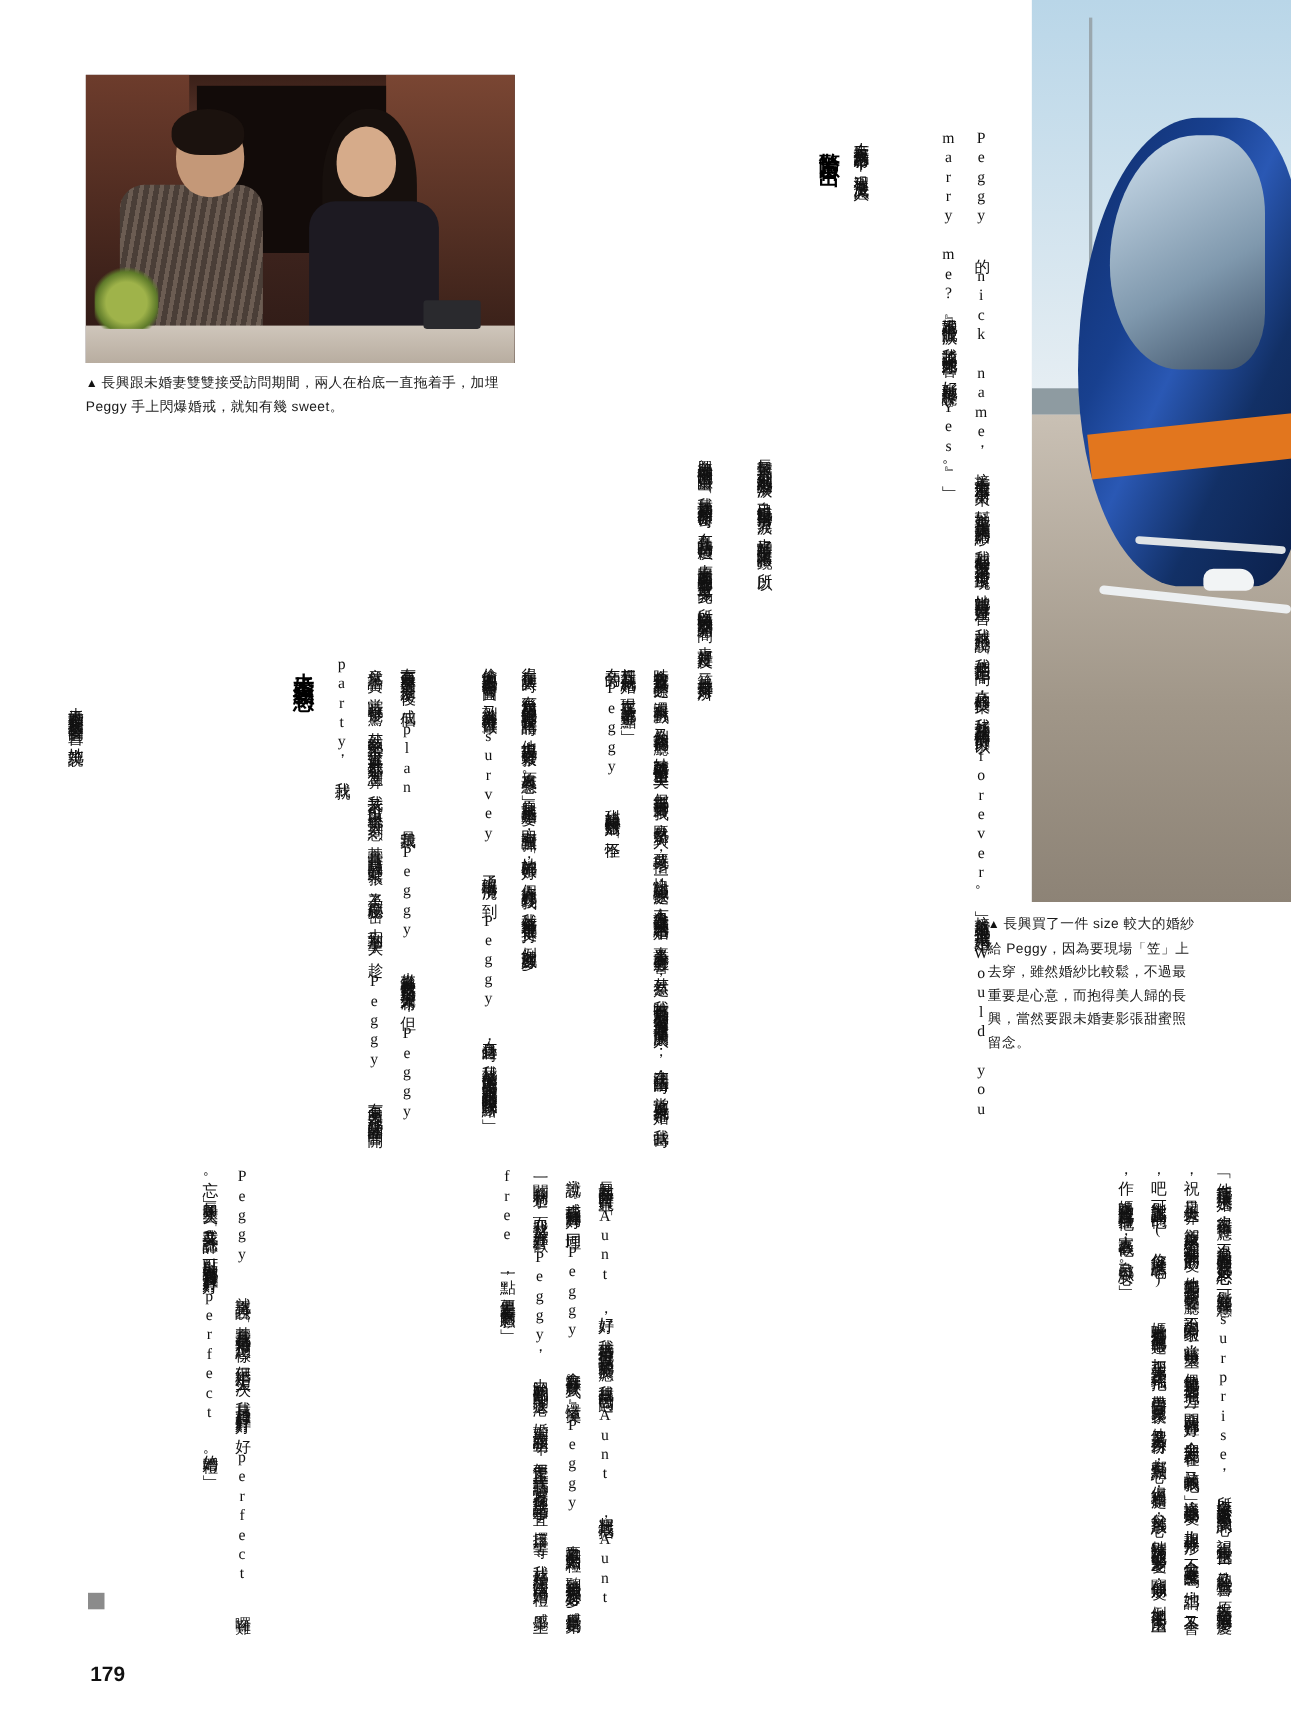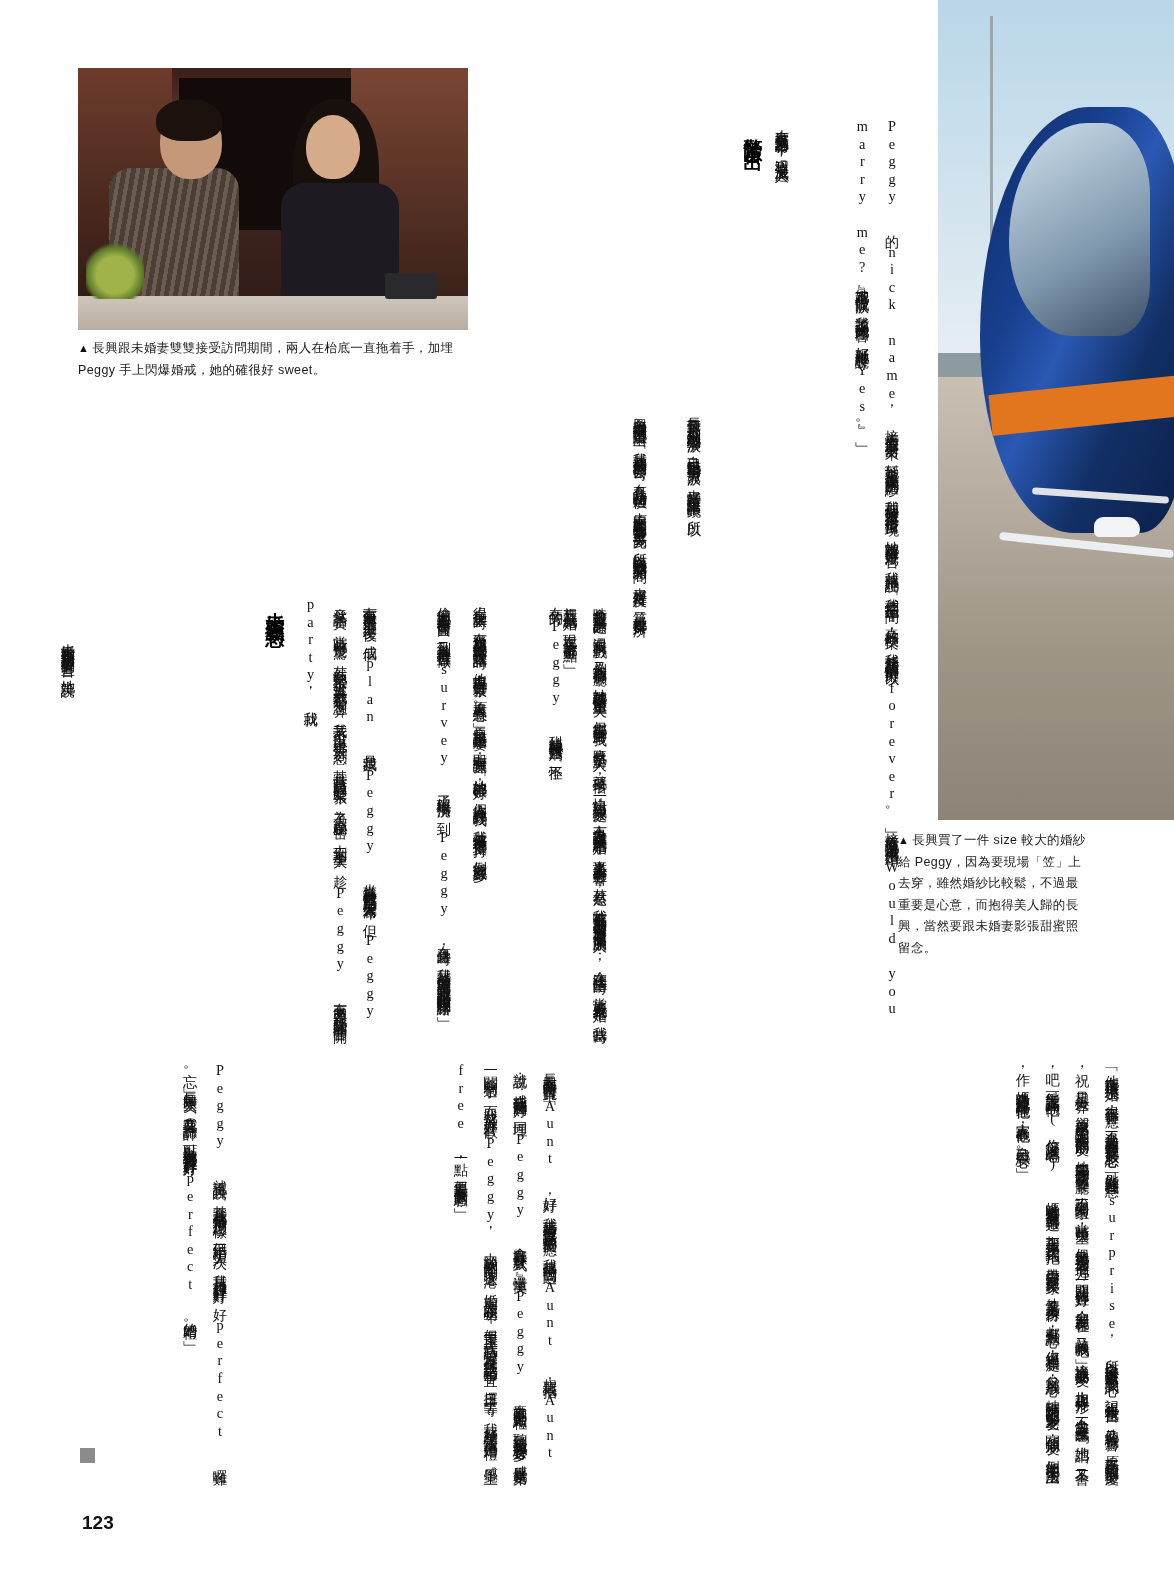--- a/index.html
+++ b/index.html
@@ -225,21 +225,21 @@
   <div class="man-hair"></div>
   <div class="woman-hair"></div>
   <div class="woman-body"></div>
   <div class="woman-face"></div>
   <div class="table"></div>
   <div class="plant"></div>
   <div class="phone"></div>
 </div>
 
 <div class="caption" id="caption-couple">
-  <span class="tri">▲</span><span>長興跟未婚妻雙雙接受訪問期間，兩人在枱底一直拖着手，加埋 Peggy 手上閃爆婚戒，她的確很好 sweet。</span>
+  <span class="tri">▲</span><span>長興跟未婚妻雙雙接受訪問期間，兩人在枱底一直拖着手，加埋 Peggy 手上閃爆婚戒，就知有幾 sweet。</span>
 </div>
 
 <div class="photo" id="photo-heli">
   <div class="sky"></div>
   <div class="mast"></div>
   <div class="horizon"></div>
   <div class="ground"></div>
   <div class="heli-body"></div>
   <div class="canopy"></div>
   <div class="stripe"></div>
@@ -268,13 +268,13 @@
 <div class="vcol upper" style="right:604px; top:596px; height:424px;">在旁的 Peggy 甜絲絲向長興撒嬌：「怪不</div>
 <div class="vcol upper" style="right:716px; top:596px; height:424px;">偷偷地去跟製作公司會面，又到坐直升機位置做 survey 了解現場情況，到 Peggy 在身邊時，我只能偷偷入洗手間以短訊及電話跟製作團隊聯絡。」</div>
 <div class="vcol upper" style="right:790px; top:596px; height:424px;">有東西兼夾好了一班朋友後，成個 plan 是我跟 Peggy 坐直升機觀賞尼亞加拉大瀑布，但 Peggy 竟然話貴！當時都幾驚，若然她堅持不坐直升機都不知怎算？我又不可以表現得太刻意，其實當時真的好緊張；為了高度秘密，去到加拿大，趁 Peggy 有兩天要跟姊妹團開會開 party，我就</div>
 
 <div class="vcol lower" style="right:48px; top:1062px; height:400px;">「他在這種環境求婚，很難不答應，不過長興的確為我花了好多心思，可能知道我鍾意 surprise，所以會諗好多東西來令我開心，記得去年我生日，他又給我驚喜，原先話不想成班朋友慶祝，只想二人世界，卻原來已經約定了五十個我們的朋友，他先帶我去一間執了笠餐廳，說不如回家啦，當時幾失望，但他又帶我去另一個地方，一開門就佈置好，全部朋友都在，又搞喊我吧！」這樣識氹女朋友，加上靚仔外形，不會缺乏安全感嗎？她謂：「又不會吧，可能認識真正的他。(你父母沒擔心嗎？) 媽咪都有看過他的報道。加上我第一次正式拍拖，帶男仔回家見家長，他又是藝人身份，都有點擔心，但經過相處，父母都放心，特別媽咪跟他不知多老友，關係似朋友，例如他去了法國工作，媽咪會跟他說好掛住他，家人喜歡他，自己都安心。」</div>
 <div class="vcol lower" style="right:610px; top:1062px; height:400px;">長興在旁即時賣口乖：「Aunt 好好，我求婚前也有試探過她的反應，我很早時已問過 Aunt 想買戒指，Aunt 就說：『戒指我知邊間好，同埋 Peggy 會喜歡什麼款式。』還懂笑 Peggy 喜歡的不是太細粒，聽到這幾句都安心好多，感覺就是第一關順利過了，而我父母亦好喜歡 Peggy，由於我們剛剛才返港，婚期應該在明年，但要正正式式請雙方家長傾談結婚事宜，擇日子等等，我就好想去法國搞婚禮，感覺上 free 一點，但要看看家長的意願。」</div>
 <div class="vcol lower" style="right:940px; top:1062px; height:400px;">Peggy 就認真說：「其實我都無特別想怎樣，但結婚一生人一次，我只是想好好好好好，好 perfect 囉難忘。」長興即大笑：「我又要諗諗計，點可以讓她有驚喜及好好好好 perfect 的婚禮。」</div>
 <div class="vcol lower" style="right:1092px; top:632px; height:330px;">未婚妻聽到長興這番愛的宣言，她笑說：</div>
 
 <div id="end-mark"></div>
-<div id="page-number">123</div>
+<div id="page-number">179</div>
 
 </body></html>

